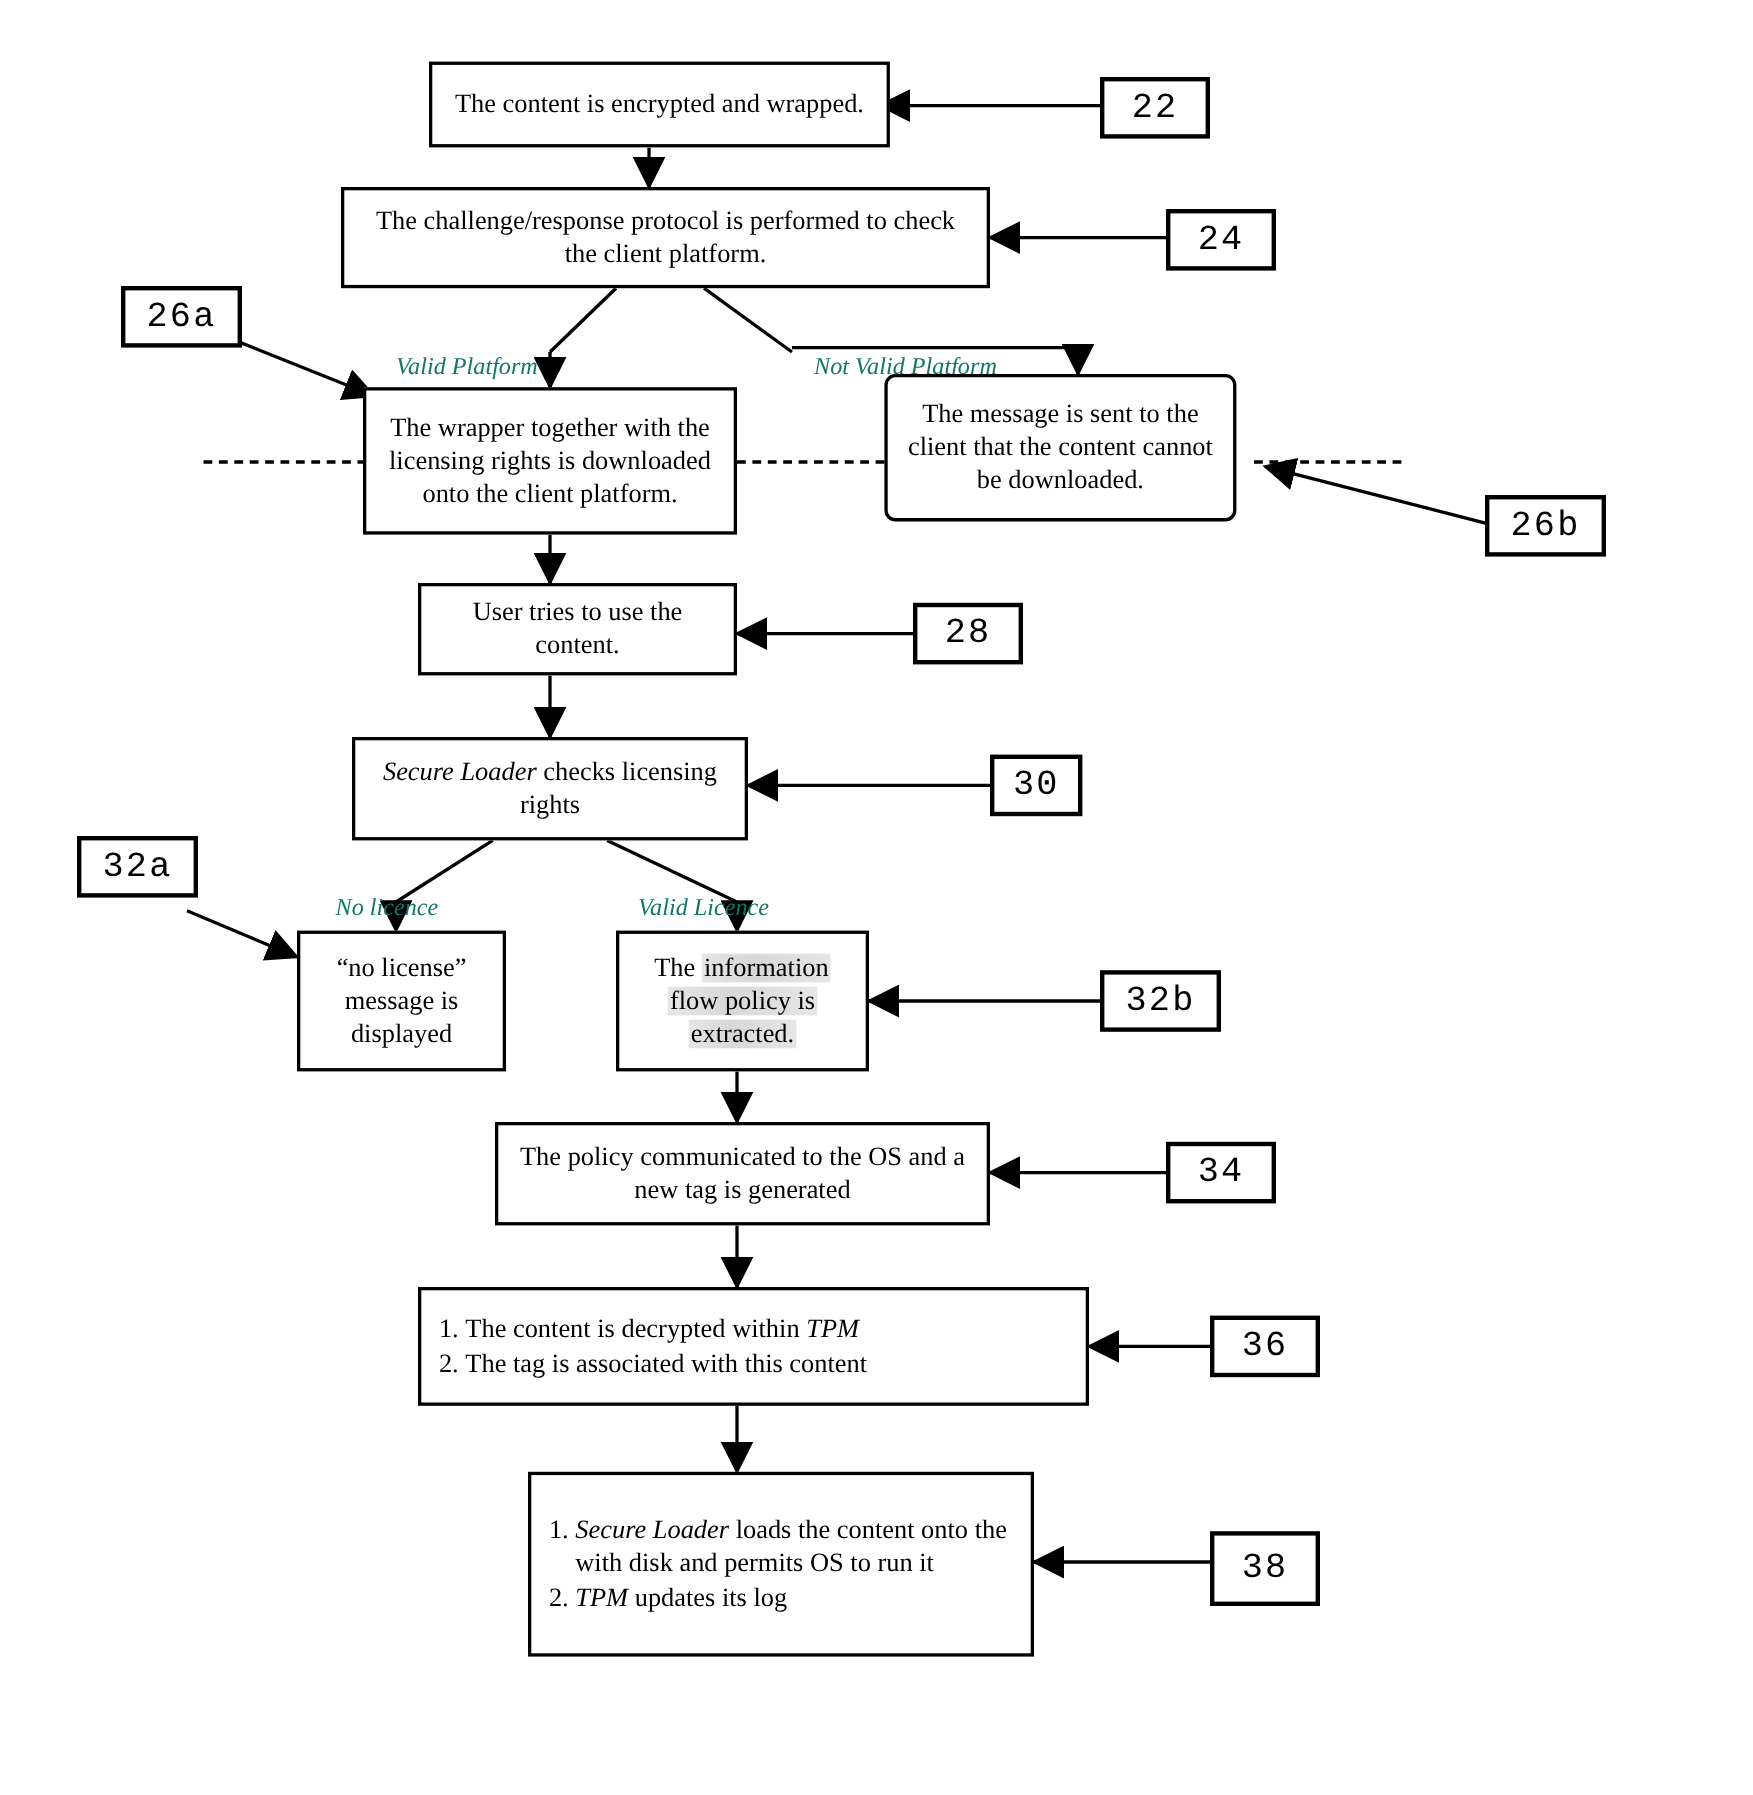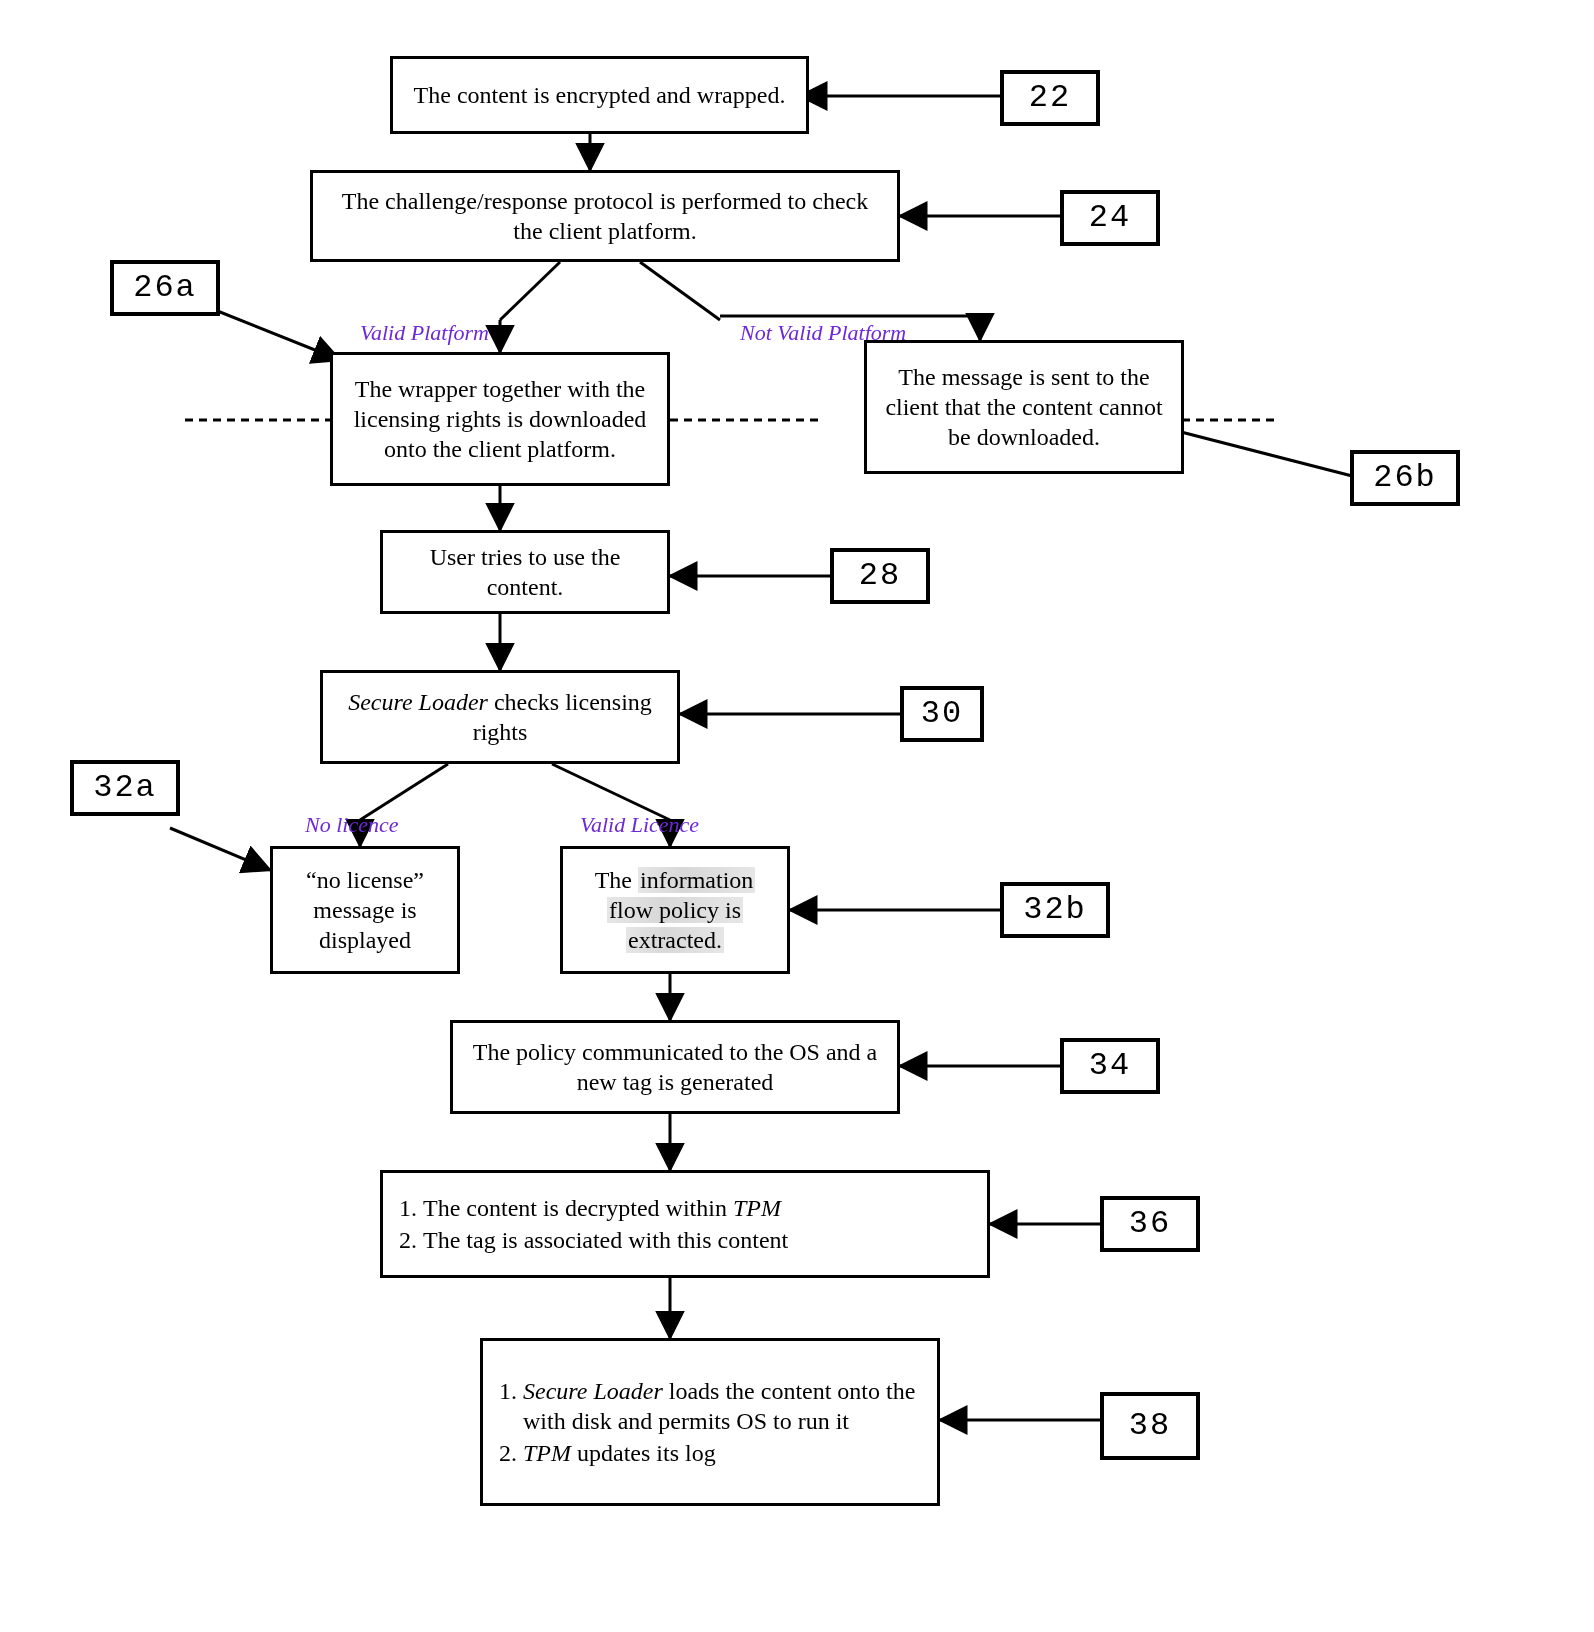--- a/index.html
+++ b/index.html
@@ -40,21 +40,21 @@
     display: flex;
     align-items: center;
     justify-content: center;
     letter-spacing: 2px;
     padding: 6px 10px;
   }
   .edgelabel {
     position: absolute;
     font-style: italic;
     font-size: 22px;
-    color: #6d28d9;
+    color: #0f766e;
     white-space: nowrap;
   }
   svg.conn {
     position: absolute;
     left: 0;
     top: 0;
     width: 1594px;
     height: 1632px;
     pointer-events: none;
   }
@@ -142,21 +142,21 @@
 
 <div class="box" style="left:390px; top:56px;  width:419px; height:78px;align-items:center;">
     <span>The content is encrypted and wrapped.</span>
   </div>
 <div class="box" style="left:310px; top:170px; width:590px; height:92px;">
     <span>The challenge/response protocol is performed to check the client platform.</span>
   </div>
 <div class="box" style="left:330px; top:352px; width:340px; height:134px;">
     <span>The wrapper together with the licensing rights is downloaded onto the client platform.</span>
   </div>
-<div class="box" style="left:864px; top:340px; width:320px; height:134px;">
+<div class="box" style="left:804px; top:340px; width:320px; height:134px;border-radius:10px;">
     <span>The message is sent to the client that the content cannot be downloaded.</span>
   </div>
 <div class="box" style="left:380px; top:530px; width:290px; height:84px;">
     <span>User tries to use the content.</span>
   </div>
 
 <div class="box" style="left:320px; top:670px; width:360px; height:94px;">
   <span>
     <span class="ital">Secure Loader</span><span> checks licensing rights</span>
   </span>

